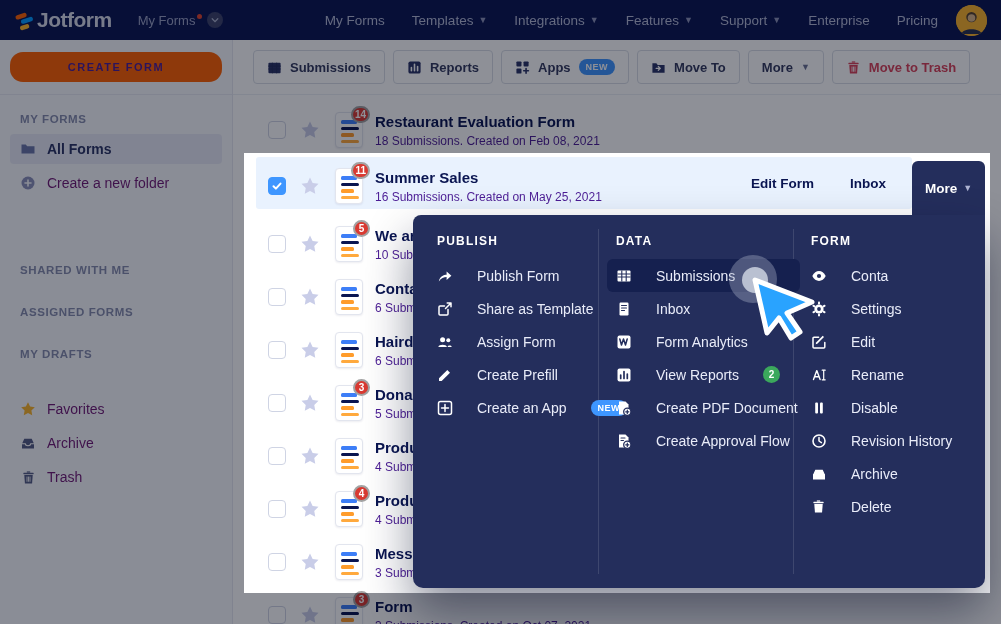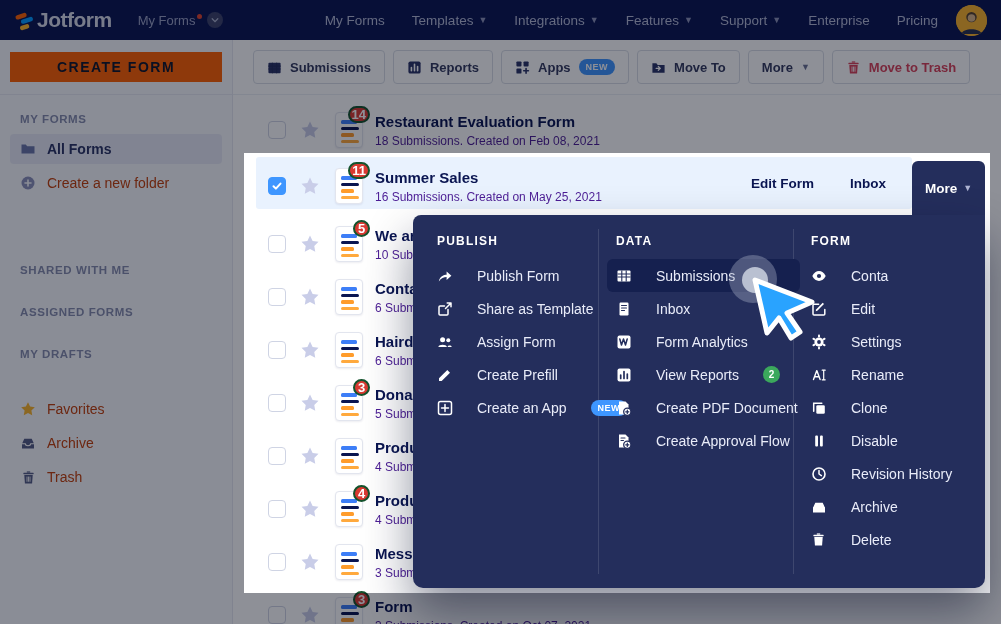--- a/index.html
+++ b/index.html
@@ -17,26 +17,26 @@
   .ctx .reddot { width:5px; height:5px; border-radius:50%; background:#e0452f; align-self:flex-start; margin:2px 0 0 -3px; }
   .ctx .chev-circle { width:16px; height:16px; border-radius:50%; background:#3c436b; display:flex; align-items:center; justify-content:center; }
   .nav-links { display:flex; align-items:center; gap:27px; margin-left:auto; margin-right:18px; }
   .nav-link { color:#b4bad6; font-size:13.5px; display:flex; align-items:center; gap:5px; cursor:pointer; white-space:nowrap; }
   .nav-link .caret { font-size:9px; color:#8c93b8; }
   .avatar { width:31px; height:31px; border-radius:50%; background:#f9b32b; overflow:hidden; display:flex; align-items:flex-end; justify-content:center; cursor:pointer; }
 
   
   .sidebar { position:absolute; left:0; top:40px; width:233px; height:584px; background:#f8f9fd; border-right:1px solid #e5e7f0; z-index:1; }
   .sidebar-top { height:55px; display:flex; align-items:center; padding:0 10px; border-bottom:1px solid #e8eaf2; }
-  .create-form-btn { width:100%; height:30px; background:#ff6100; color:#0f172a; border:none; border-radius:0;
-                     font-family:inherit; font-size:14px; font-weight:bold; letter-spacing:1.5px; cursor:pointer; }
+  .create-form-btn { width:100%; height:30px; background:#ff6100; color:#4c1d95; border:none; border-radius:13px;
+                     font-family:inherit; font-size:11px; font-weight:bold; letter-spacing:1.5px; cursor:pointer; }
   .side-nav { padding:18px 10px 0 10px; }
   .side-header { color:#868dae; font-size:11.5px; font-weight:bold; letter-spacing:.6px; padding:0 10px; }
   .side-item { display:flex; align-items:center; gap:11px; height:30px; padding:0 10px; border-radius:4px;
-               color:#c2410c; font-size:14px; cursor:pointer; }
+               color:#701a75; font-size:14px; cursor:pointer; }
   .side-item.selected { background:#e7eaf6; color:#2b3364; font-weight:bold; }
   .side-item .ic { width:16px; height:16px; display:flex; align-items:center; justify-content:center; }
 
   
   .main { position:absolute; left:233px; top:40px; right:0; bottom:0; background:#fff; z-index:1; }
   .toolbar { height:55px; display:flex; align-items:center; gap:8px; padding:0 20px; border-bottom:1px solid #eceef4; }
   .tb-btn { display:flex; align-items:center; gap:8px; height:34px; padding:0 13px; background:#fff;
             border:1px solid #d9dde6; border-radius:4px; font-family:inherit; font-size:13px; font-weight:bold;
             color:#333a5e; cursor:pointer; white-space:nowrap; }
   .tb-btn .ic { width:15px; height:15px; display:flex; color:#2b3467; }
@@ -51,21 +51,21 @@
   .row { position:absolute; left:0; right:0; height:50px; display:flex; align-items:center; padding-left:35px; }
   .sel-bar { position:absolute; left:23px; top:-4px; width:656px; height:52px; background:#e9f2fe; border-radius:3px; z-index:-1; }
   .row .checkbox { width:18px; height:18px; border:1px solid #cfd4e4; border-radius:4px; background:#fff; cursor:pointer; flex:none; }
   .row .checkbox.checked { background:#3e96ff; border-color:#3e96ff; display:flex; align-items:center; justify-content:center; }
   .row .star { width:20px; height:20px; margin-left:14px; color:#c9cde8; flex:none; cursor:pointer; }
   .form-icon { position:relative; width:28px; height:36px; background:#fff; border:1px solid #e2e5ee; border-radius:4px;
                margin-left:15px; padding:7px 5px 0 5px; display:flex; flex-direction:column; gap:3px; flex:none;
                box-shadow:0 1px 2px rgba(20,30,80,.08); }
   .form-icon .bar { height:3.5px; border-radius:1.5px; }
   .badge-count { position:absolute; top:-7px; right:-8px; min-width:17px; height:17px; border-radius:9px; background:#d93a32;
-                 border:2px solid #14532d; color:#fff; font-size:13px; font-weight:bold; display:flex; align-items:center; justify-content:center; padding:0 2px; }
+                 border:2px solid #a3a3a3; color:#fff; font-size:10px; font-weight:bold; display:flex; align-items:center; justify-content:center; padding:0 2px; }
   .row-text { margin-left:12px; overflow:hidden; }
   .row-title { color:#0a1551; font-size:15px; font-weight:bold; white-space:nowrap; }
   .row-sub { color:#4c1d95; font-size:12px; margin-top:4px; white-space:nowrap; }
   .row-actions { position:absolute; right:115px; top:0; height:44px; display:flex; align-items:center; gap:36px; }
   .row-action { color:#0a1551; font-size:13.5px; font-weight:bold; cursor:pointer; }
 
   
   .dim { position:absolute; background:rgba(5,8,25,.45); z-index:10; }
   .dim.top    { left:0; top:0; width:1001px; height:153px; }
   .dim.left   { left:0; top:153px; width:244px; height:440px; }
@@ -600,60 +600,51 @@
               <svg viewBox="0 0 16 16" width="16" height="16">
                 <path d="M1.3 8C3 4.7 5.3 3.1 8 3.1S13 4.7 14.7 8C13 11.3 10.7 12.9 8 12.9S3 11.3 1.3 8z" fill="currentColor"></path>
                 <circle cx="8" cy="8" r="2.1" fill="#242e5c"></circle>
               </svg>
             </span>
             <span>Conta</span>
           </div>
           <div class="menu-item">
             <span class="ic">
               <svg viewBox="0 0 16 16" width="16" height="16">
-                <path d="M13.8 8.5v4.5a1 1 0 01-1 1H3a1 1 0 01-1-1V4.2a1 1 0 011-1h4.6" stroke="currentColor" stroke-width="1.5" fill="none" stroke-linecap="round"></path>
-                <path d="M6.3 9.8L13 3.1l-1.3-1.3-6.6 6.7-.4 1.7z" fill="currentColor"></path>
-              </svg>
-            </span>
-            <span>Edit</span>
-          </div>
-          <div class="menu-item">
-            <span class="ic">
-              <svg viewBox="0 0 16 16" width="16" height="16">
                 <g fill="currentColor">
                   <circle cx="8" cy="8" r="4.6"></circle>
                   <rect x="7" y="0.6" width="2" height="3" rx=".8"></rect>
                   <rect x="7" y="12.4" width="2" height="3" rx=".8"></rect>
                   <rect x="7" y="0.6" width="2" height="3" rx=".8" transform="rotate(60 8 8)"></rect>
                   <rect x="7" y="12.4" width="2" height="3" rx=".8" transform="rotate(60 8 8)"></rect>
                   <rect x="7" y="0.6" width="2" height="3" rx=".8" transform="rotate(120 8 8)"></rect>
                   <rect x="7" y="12.4" width="2" height="3" rx=".8" transform="rotate(120 8 8)"></rect>
                 </g>
                 <circle cx="8" cy="8" r="1.9" fill="#242e5c"></circle>
               </svg>
             </span>
             <span>Settings</span>
           </div>
           <div class="menu-item">
             <span class="ic">
               <svg viewBox="0 0 16 16" width="16" height="16">
+                <path d="M13.8 8.5v4.5a1 1 0 01-1 1H3a1 1 0 01-1-1V4.2a1 1 0 011-1h4.6" stroke="currentColor" stroke-width="1.5" fill="none" stroke-linecap="round"></path>
+                <path d="M6.3 9.8L13 3.1l-1.3-1.3-6.6 6.7-.4 1.7z" fill="currentColor"></path>
+              </svg>
+            </span>
+            <span>Edit</span>
+          </div>
+          <div class="menu-item">
+            <span class="ic">
+              <svg viewBox="0 0 16 16" width="16" height="16">
                 <path d="M2.5 12.5L5.8 3.6l3.3 8.9M3.6 9.7h4.4" stroke="currentColor" stroke-width="1.4" fill="none" stroke-linecap="round" stroke-linejoin="round"></path>
                 <path d="M12.7 3.2v9.6M11.2 3.2h3M11.2 12.8h3" stroke="currentColor" stroke-width="1.2" stroke-linecap="round"></path>
               </svg>
             </span>
             <span>Rename</span>
-          </div>
-          <div class="menu-item">
-            <span class="ic">
-              <svg viewBox="0 0 16 16" width="16" height="16">
-                <path d="M10.8 3.2H2.7v8.1" stroke="currentColor" stroke-width="1.5" fill="none" stroke-linecap="round"></path>
-                <rect x="5.3" y="5.3" width="8.5" height="8.5" rx="1.3" fill="currentColor"></rect>
-              </svg>
-            </span>
-            <span>Clone</span>
           </div>
           <div class="menu-item">
             <span class="ic">
               <svg viewBox="0 0 16 16" width="16" height="16">
                 <rect x="4.2" y="2.5" width="2.8" height="11" rx="1" fill="currentColor"></rect>
                 <rect x="9" y="2.5" width="2.8" height="11" rx="1" fill="currentColor"></rect>
               </svg>
             </span>
             <span>Disable</span>
           </div>

